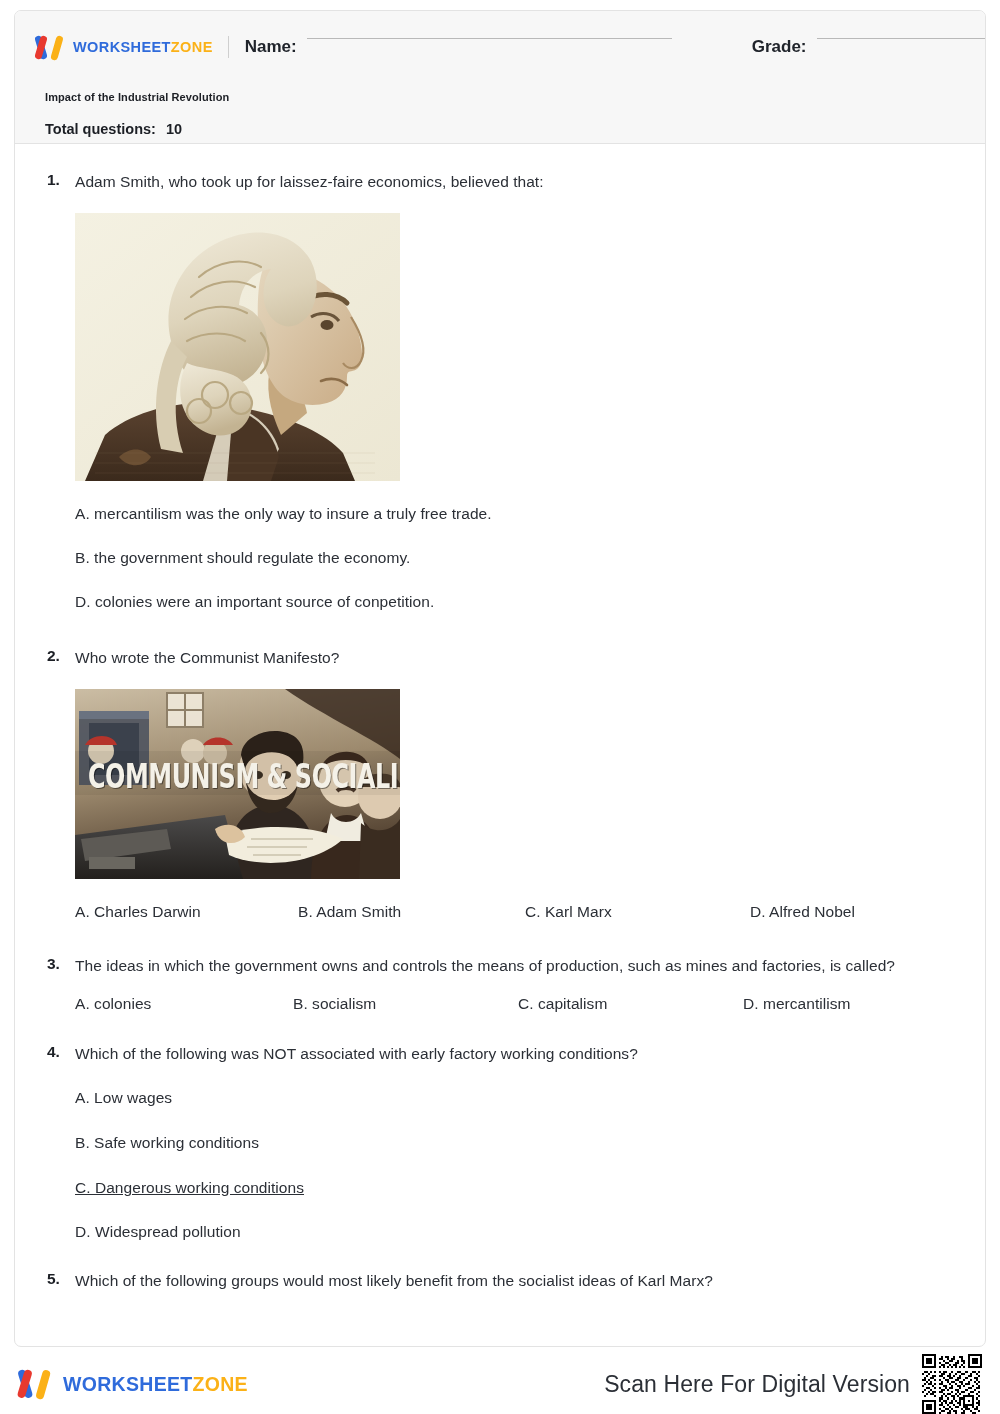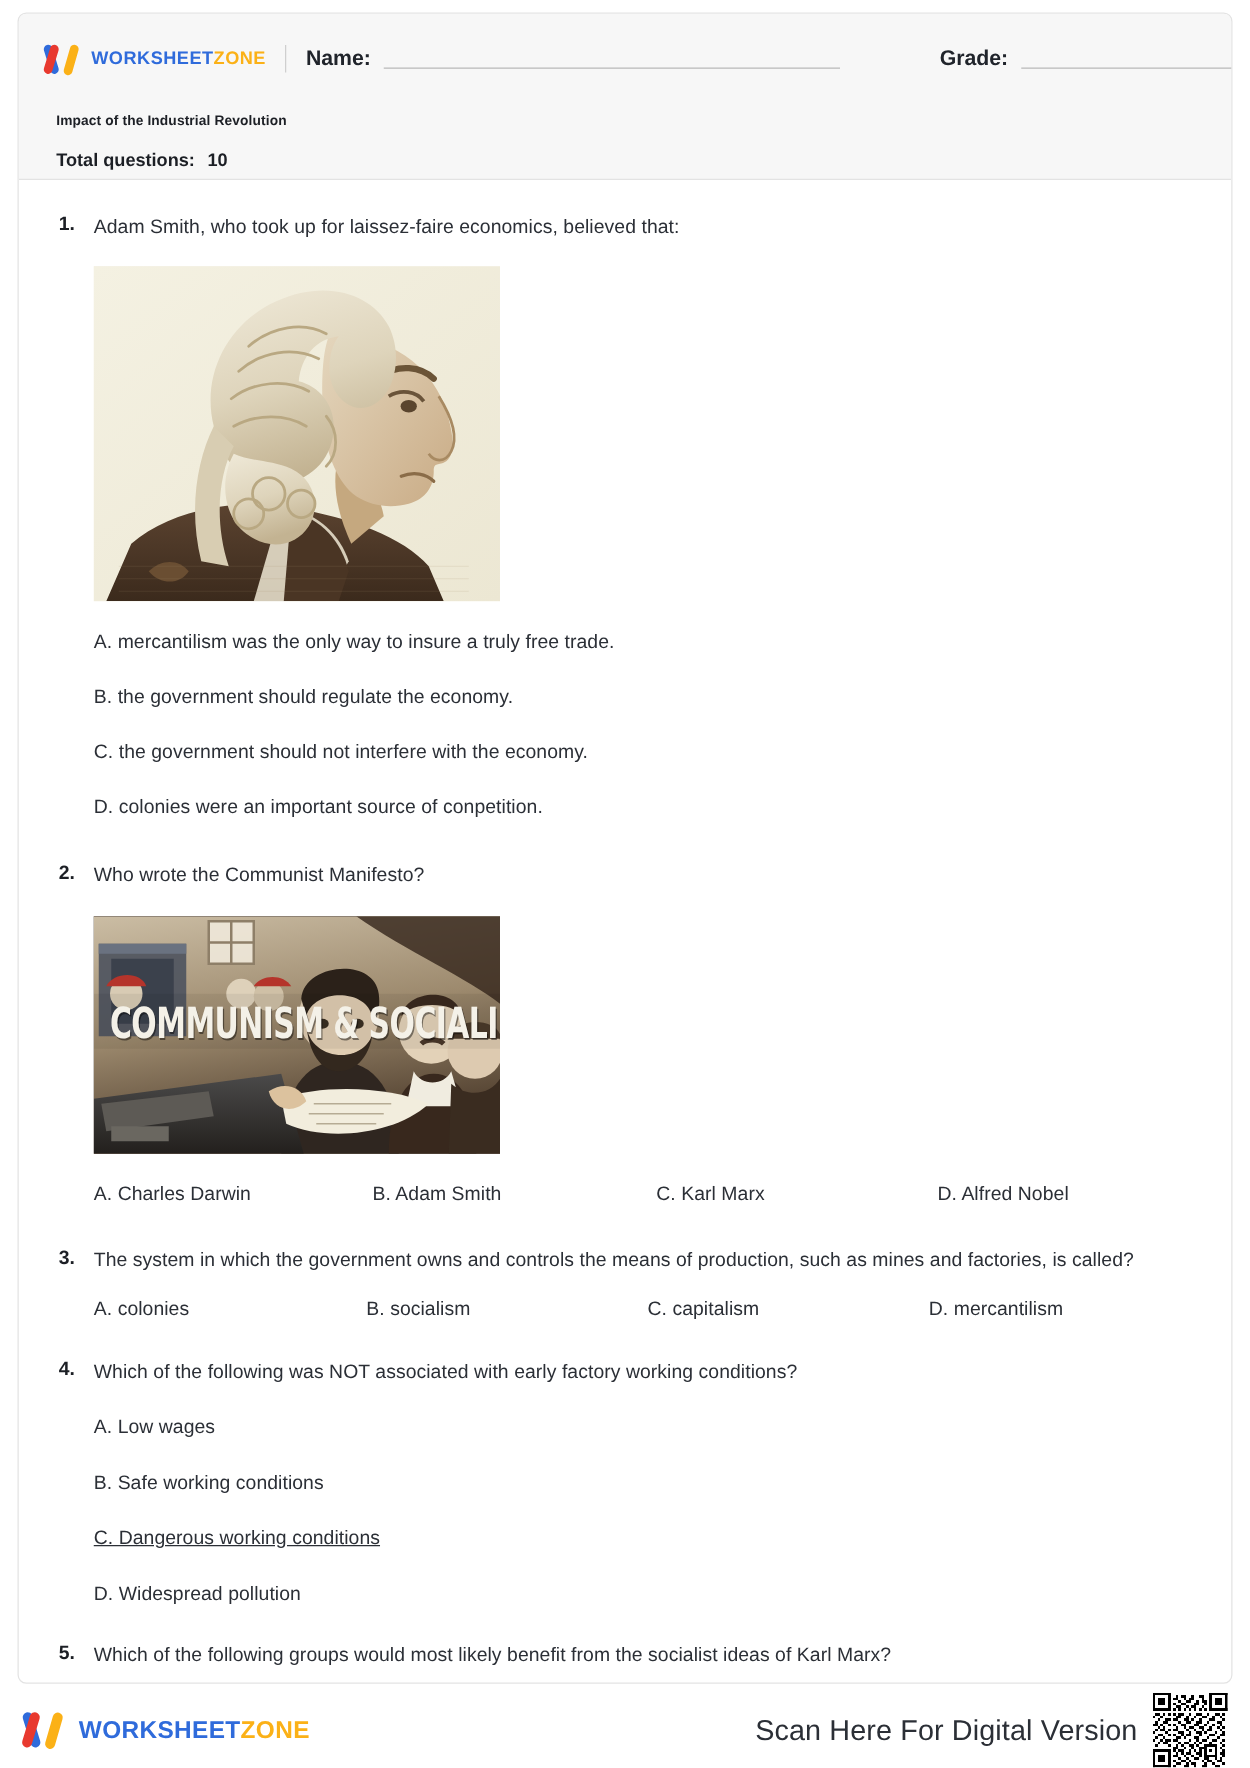--- a/index.html
+++ b/index.html
@@ -53,21 +53,21 @@
   .logo-mark .s2 { left: 9px;  top: 2px; width: 7px;  height: 24px; background:#e8392f; transform: rotate(17deg);  transform-origin: top center; }
   .logo-mark .s3 { left: 18px; top: 1px; width: 7px;  height: 25px; background:#fbb117; transform: rotate(16deg);  transform-origin: bottom center; }
   .logo-text { font-size: 14.5px; font-weight: 700; letter-spacing: .4px; white-space: nowrap; }
   .logo-text .w { color:#2f6bdb; }
   .logo-text .z { color:#fbb117; }
 
   .hdr-div {
     width: 1px; height: 22px; background:#cfcfcf;
     margin: 0 16px 0 15px; flex: 0 0 1px;
   }
-  .field { display:flex; align-items:flex-end; }
+  .field { display:flex; }
   .field-label {
     font-size: 17px; font-weight: 700; color:#20242b;
     line-height: 1; padding-bottom: 2px; white-space: nowrap;
   }
   .field-line {
     height: 0; border-bottom: 1px solid #b9b9b9;
     margin-left: 10px; margin-bottom: 2px;
   }
   .name-line  { width: 365px; }
   .grade-line { width: 218px; }
@@ -267,21 +267,20 @@
                   <path d="M20 250 H300"></path>
                   <path d="M20 260 H300"></path>
               </g>
             </svg>
           </div>
         </div>
 
         <div class="opt-stack" style="margin-top:6px;">
           <div class="opt">A. mercantilism was the only way to insure a truly free trade.</div>
           <div class="opt">B. the government should regulate the economy.</div>
-          <div class="opt">C. the government should not interfere with the economy.</div>
           <div class="opt">D. colonies were an important source of conpetition.</div>
         </div>
       </div>
 
       <div class="q" style="margin-top:34px;">
         <div class="q-num">2.</div>
         <div class="q-text">Who wrote the Communist Manifesto?</div>
 
         <div class="fig">
           <div class="fig-banner">
@@ -362,21 +361,21 @@
         <div class="opt-row">
           <div class="opt" style="width:223px;">A. Charles Darwin</div>
           <div class="opt" style="width:227px;">B. Adam Smith</div>
           <div class="opt" style="width:225px;">C. Karl Marx</div>
           <div class="opt">D. Alfred Nobel</div>
         </div>
       </div>
 
       <div class="q" style="margin-top:32px; padding-right:30px;">
         <div class="q-num">3.</div>
-        <div class="q-text">The system in which the government owns and controls the means of production, such as mines and factories, is called?</div>
+        <div class="q-text">The ideas in which the government owns and controls the means of production, such as mines and factories, is called?</div>
 
         <div class="opt-row" style="margin-top:16px;">
           <div class="opt" style="width:218px;">A. colonies</div>
           <div class="opt" style="width:225px;">B. socialism</div>
           <div class="opt" style="width:225px;">C. capitalism</div>
           <div class="opt">D. mercantilism</div>
         </div>
       </div>
 
       <div class="q" style="margin-top:28px;">

